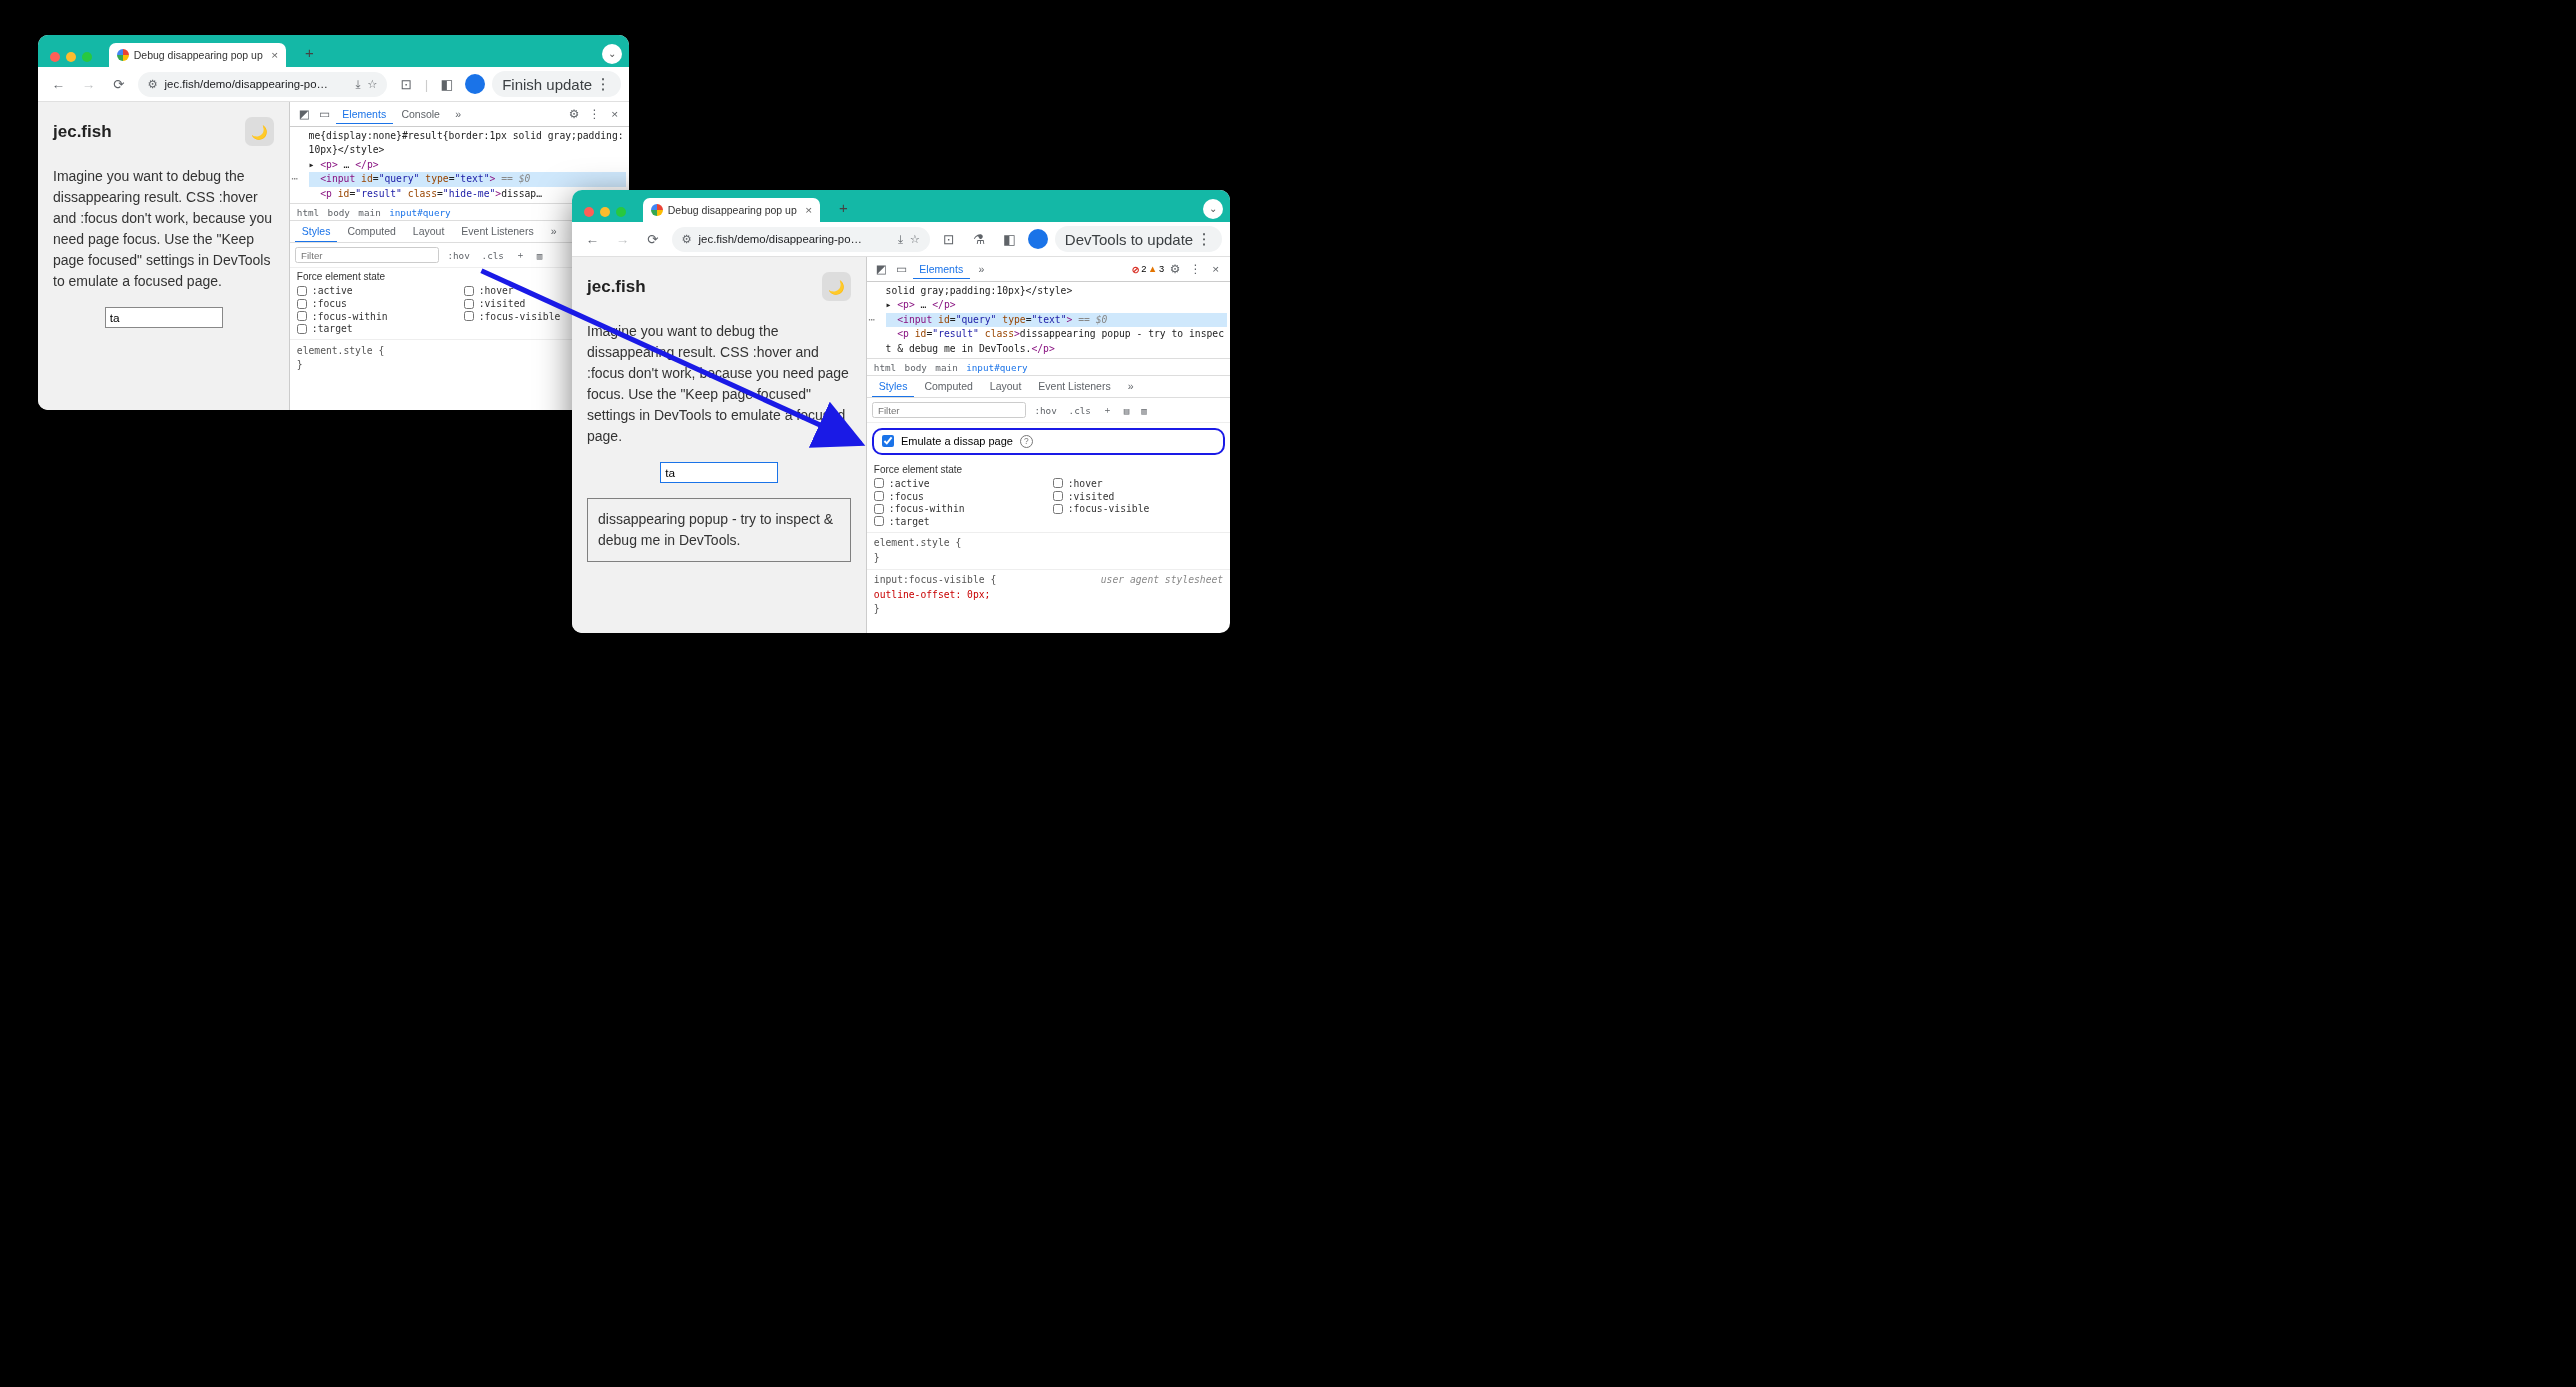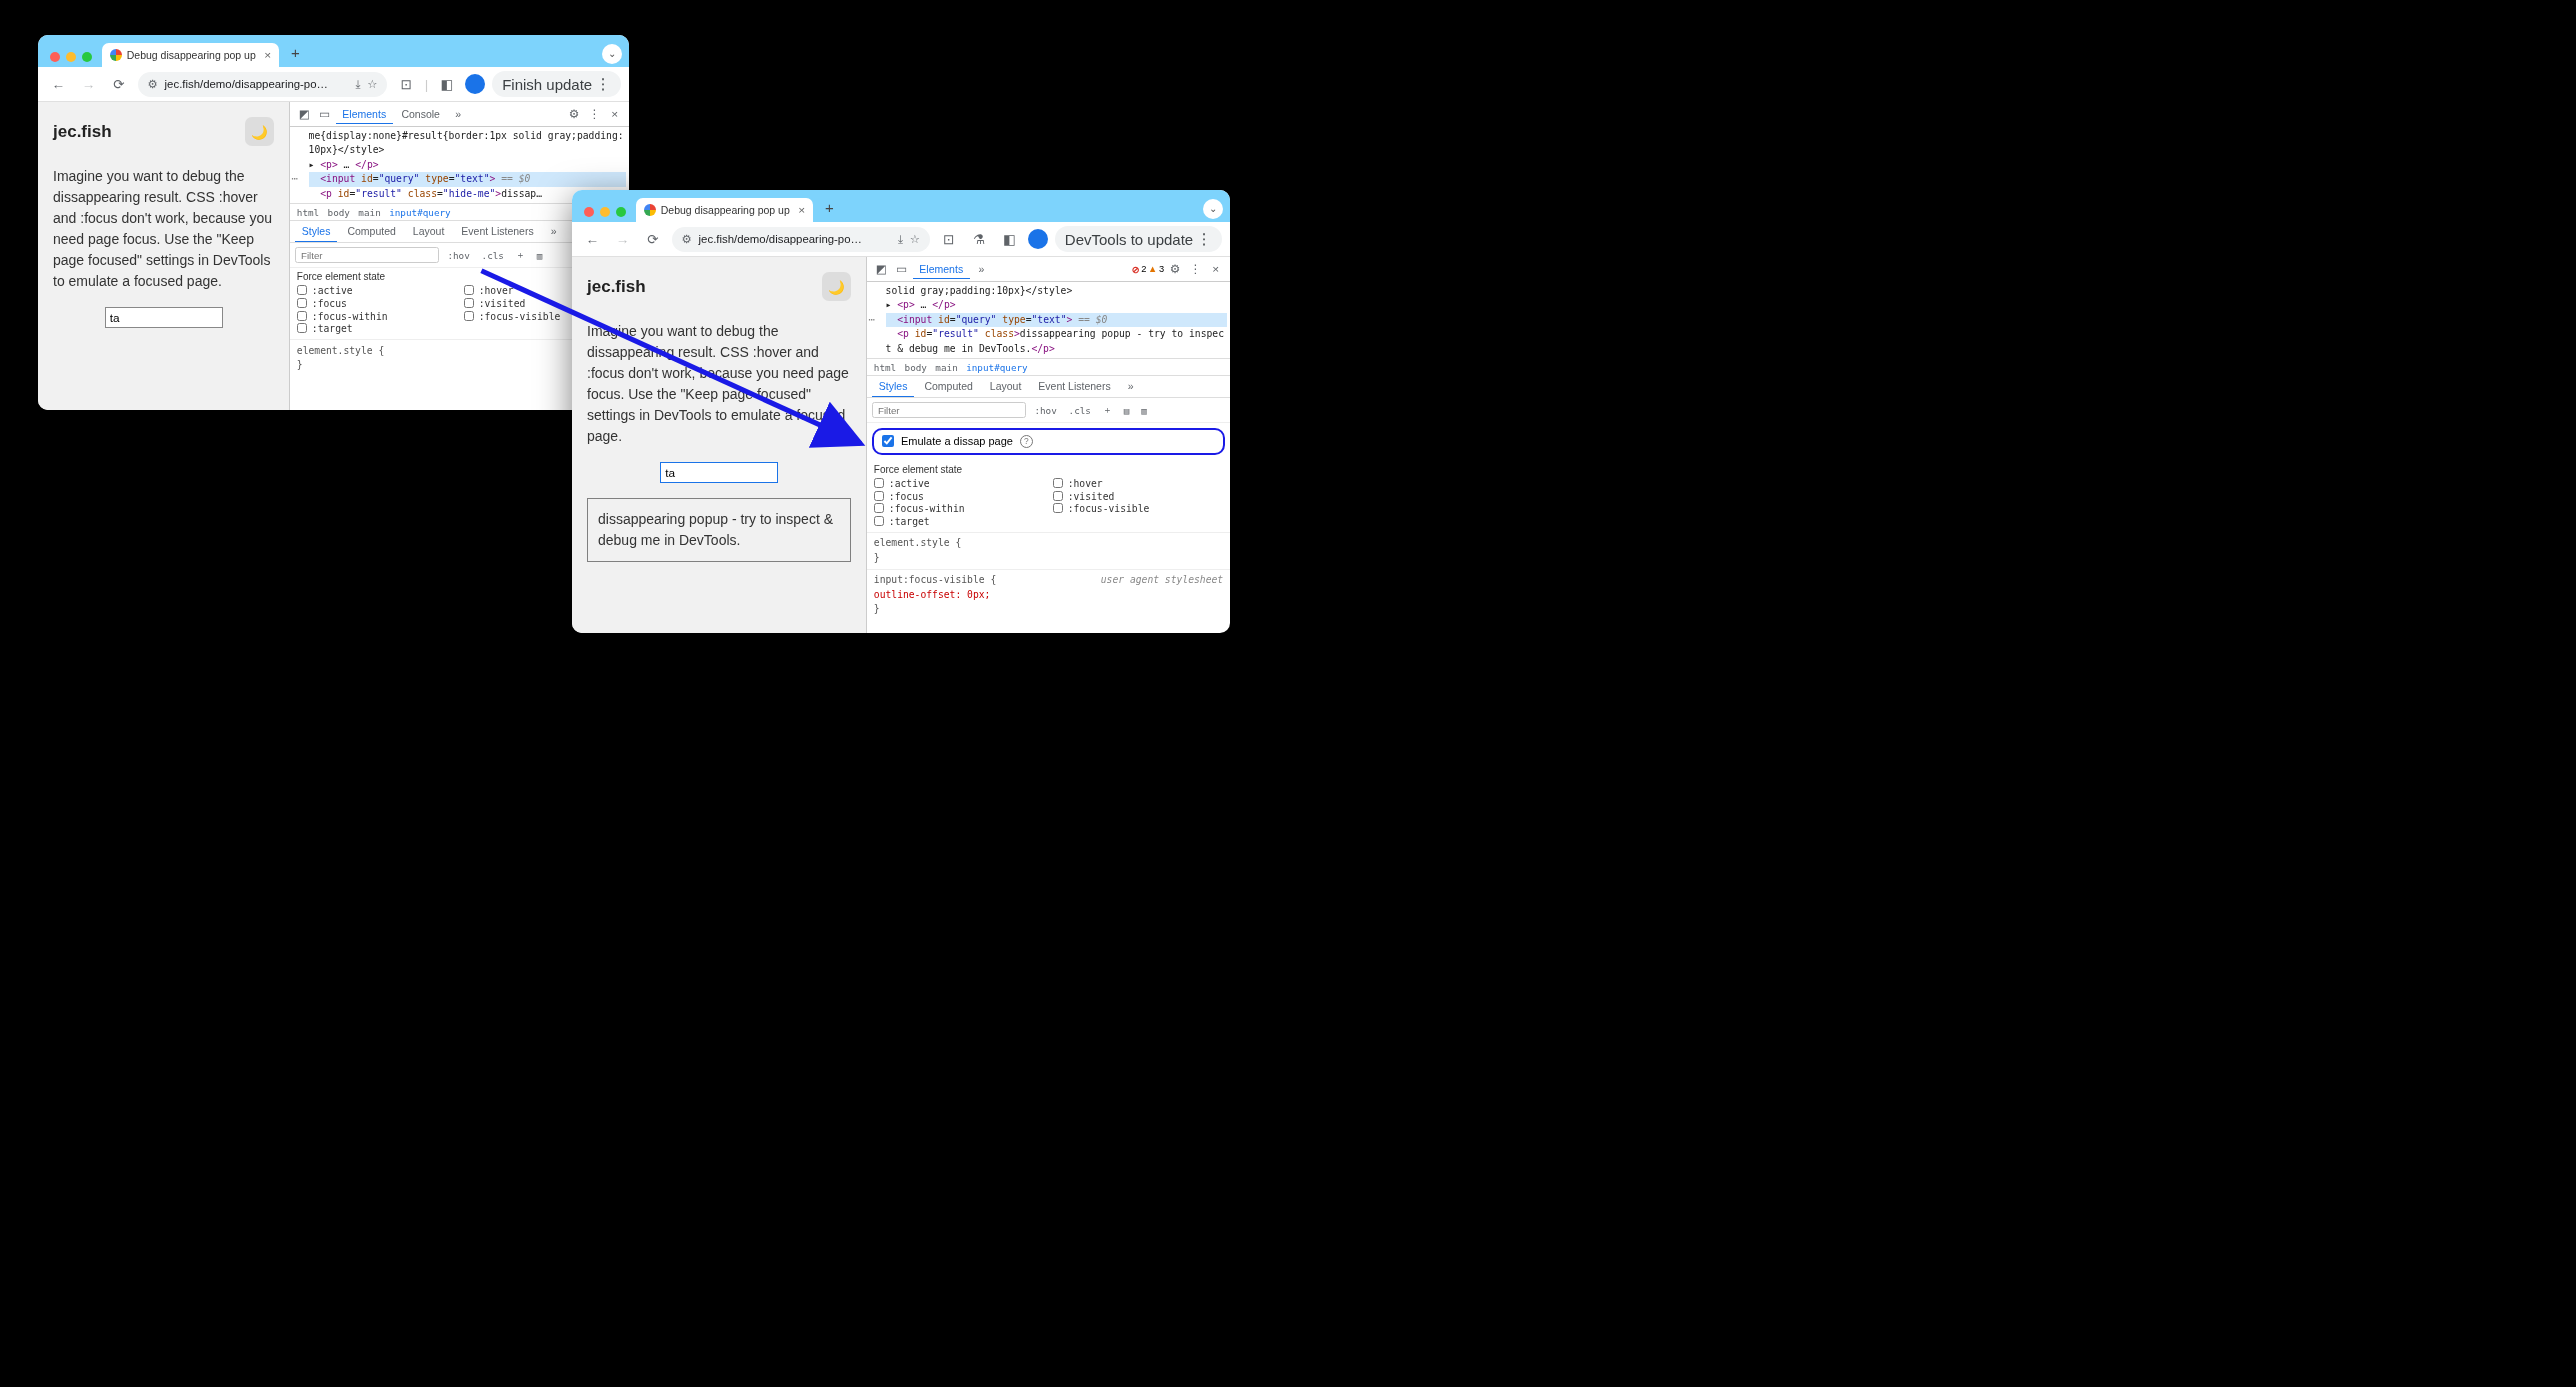--- a/index.html
+++ b/index.html
@@ -17,26 +17,26 @@
     border-radius: 10px;
     box-shadow: 0 8.4px 34px rgba(0,0,0,0.5);
     overflow: hidden;
     display: flex;
     flex-direction: column;
   }
   .win-a { left: 38px; top: 35px; width: 591px; height: 375px; }
   .win-b { left: 572px; top: 190px; width: 658px; height: 443px; }
 
   .tabstrip {
-    background: #7dd3fc;
+    background: #14b8a6;
     height: 32px;
     display: flex;
     align-items: flex-end;
     padding: 5px 6.8px 0 6.8px;
-    gap: 5px;
+    gap: 12px;
   }
   .traffic { display: flex; gap: 5.9px; align-items:center; padding: 0 5px 5px 5px;}
   .dot { width: 10px; height: 10px; border-radius: 50%; }
   .dot.r{background:#ff5f57}.dot.y{background:#febc2e}.dot.g{background:#28c840}
   .tab {
     background: #fff;
     border-radius: 6.8px 6.8px 0 0;
     padding: 5px 8.4px;
     font-size: 10.5px;
     display: flex; align-items: center; gap: 5px;
@@ -99,21 +99,21 @@
   .filter-row input{flex:0 0 127px;border:0.8px solid #ccc;border-radius:2.5px;padding:1.7px 5px;font-size:9.7px;background:#fff}
   .win-b .filter-row input{flex:0 0 154px}
   .filter-row .fbtn{font-family:Menlo,monospace;font-size:9.3px;color:#5f6368;padding:1.7px 3.4px}
 
   .emulate{margin:5px;border:2.5px solid #1a1ae6;border-radius:10px;padding:5px 8.4px;display:flex;align-items:center;gap:6.8px;font-size:11px}
   .emulate input[type=checkbox]{accent-color:#1a73e8;width:11.8px;height:11.8px}
   .emulate .q{width:13.5px;height:13.5px;border:1.3px solid #777;border-radius:50%;display:flex;align-items:center;justify-content:center;font-size:8.4px;color:#777}
 
   .force-head{padding:3.4px 6.8px;font-size:10px;color:#333}
   .force-grid{display:grid;grid-template-columns:1fr 1fr;gap:1.7px 8.4px;padding:0 6.8px 5px 6.8px;font-family:Menlo,monospace;font-size:9.7px}
-  .force-grid label{display:flex;align-items:flex-start;gap:5px;color:#333}
+  .force-grid label{display:flex;align-items:center;gap:5px;color:#333}
   .force-grid input{width:10px;height:10px}
 
   .css-block{font-family:Menlo,monospace;font-size:9.7px;padding:3.4px 6.8px;color:#555;border-top:0.8px solid #eee;line-height:1.5}
   .css-block .prop{color:#c80000}
   .css-block .comment{color:#888;font-style:italic;float:right}
 
   .arrow{position:absolute;pointer-events:none;z-index:50}
 </style>
 </head>
 <body>

